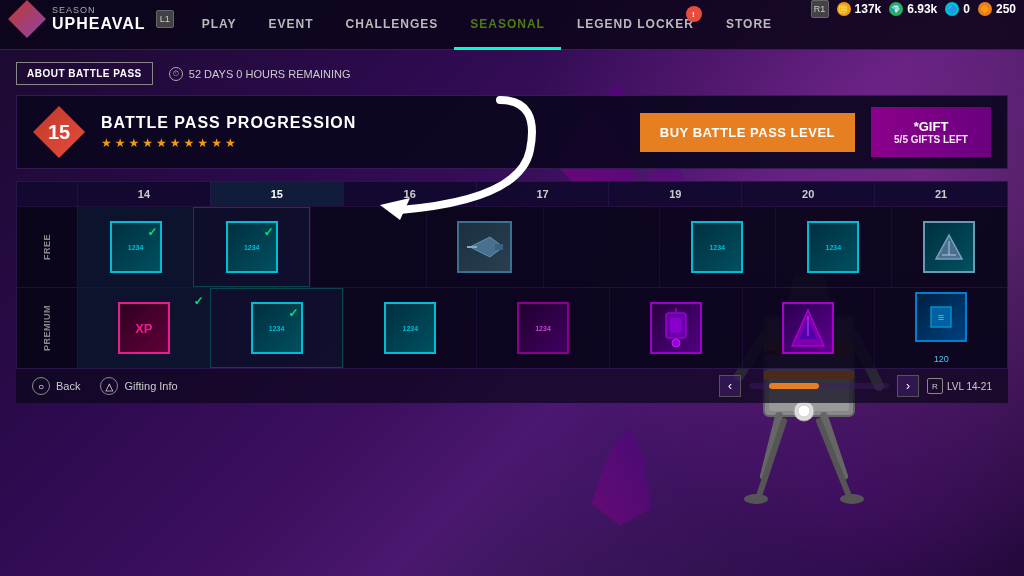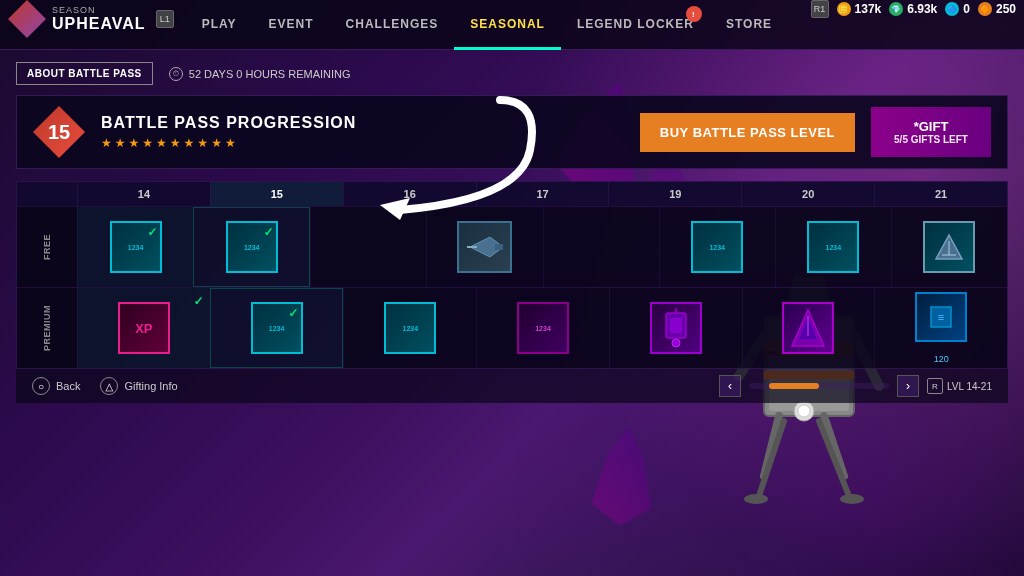--- a/index.html
+++ b/index.html
@@ -141,21 +141,21 @@
       font-size: 12px;
       font-weight: 700;
       color: #bbb;
       text-transform: uppercase;
       letter-spacing: 1px;
       cursor: pointer;
       position: relative;
       border-bottom: 3px solid transparent;
     }
     .nav-item.active {
-      color: #fde047;
+      color: #4d7c0f;
       border-bottom: 3px solid #00ffcc;
     }
     .nav-item .badge {
       position: absolute;
       top: 6px;
       right: 8px;
       width: 16px;
       height: 16px;
       background: #e74c3c;
       border-radius: 50%;

